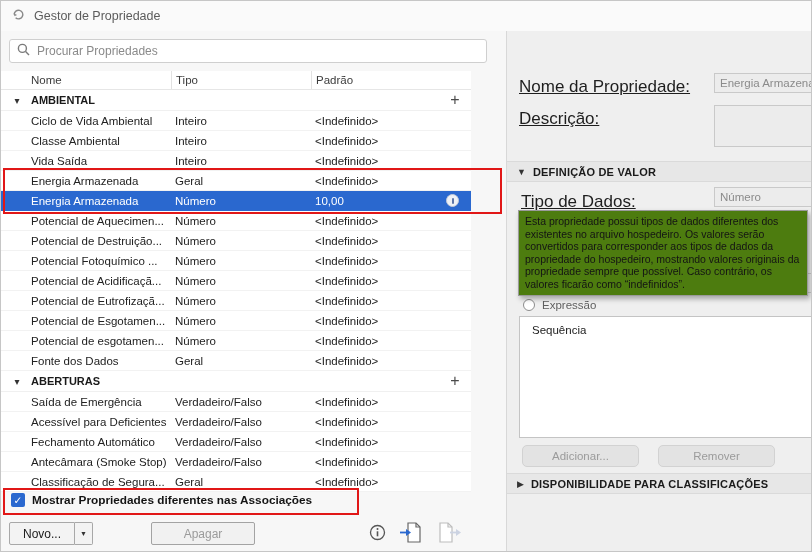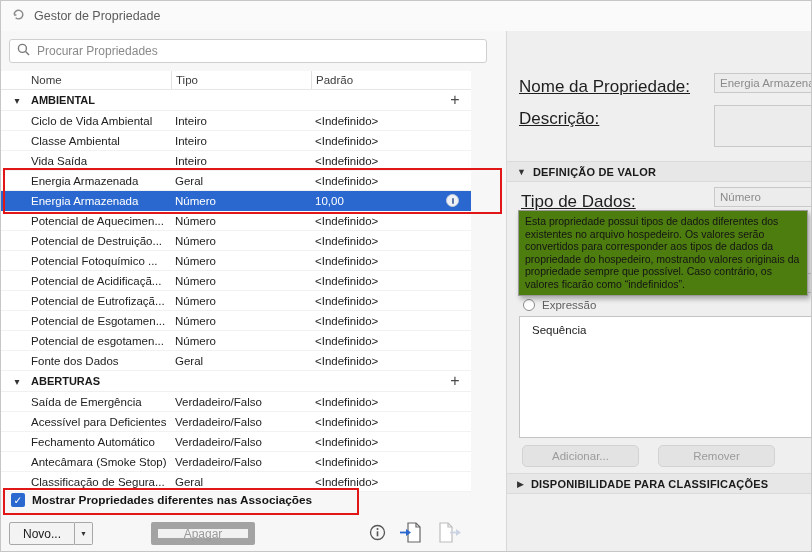--- a/index.html
+++ b/index.html
@@ -51,21 +51,21 @@
   .cb { width:14px; height:14px; background:#2a68cf; border-radius:2px; color:#fff;
     font-size:10.5px; display:flex; align-items:center; justify-content:center; }
   .cb-label { font-size:11.8px; font-weight:600; color:#141414; }
 
   .btn-novo { position:absolute; left:8px; top:521px; height:23px; display:flex; }
   .novo-main { width:66px; background:#f3f3f3; border:1px solid #a8a8a8; border-radius:2px 0 0 2px;
     font-size:12px; color:#1a1a1a; display:flex; align-items:center; justify-content:center; }
   .novo-arrow { width:18px; background:#f3f3f3; border:1px solid #a8a8a8; border-left:none;
     border-radius:0 2px 2px 0; font-size:7px; color:#333; display:flex; align-items:center; justify-content:center; }
   .btn-apagar { position:absolute; left:150px; top:521px; width:104px; height:23px;
-    background:#f1f1f1; border:7px solid #a3a3a3; border-radius:2px; font-size:12px; color:#9b9b9b;
+    background:#f1f1f1; border:1px solid #a3a3a3; border-radius:2px; font-size:12px; color:#9b9b9b;
     display:flex; align-items:center; justify-content:center; }
   .foot-icons { position:absolute; left:368px; top:519px; width:110px; height:28px;
     display:flex; align-items:center; gap:13px; }
 
   
   .rpane { position:absolute; left:505px; top:30px; width:307px; height:522px;
     background:#efefef; border-left:1px solid #d8d8d8; overflow:hidden; }
   .plabel { position:absolute; font-size:17px; color:#1e1e1e;text-decoration:underline; }
   .pfield { position:absolute; left:207px; right:-4px; height:20px; background:#ececec;
     border:1px solid #c9c9c9; color:#8b8b8b; font-size:11.5px; display:flex; align-items:center;

